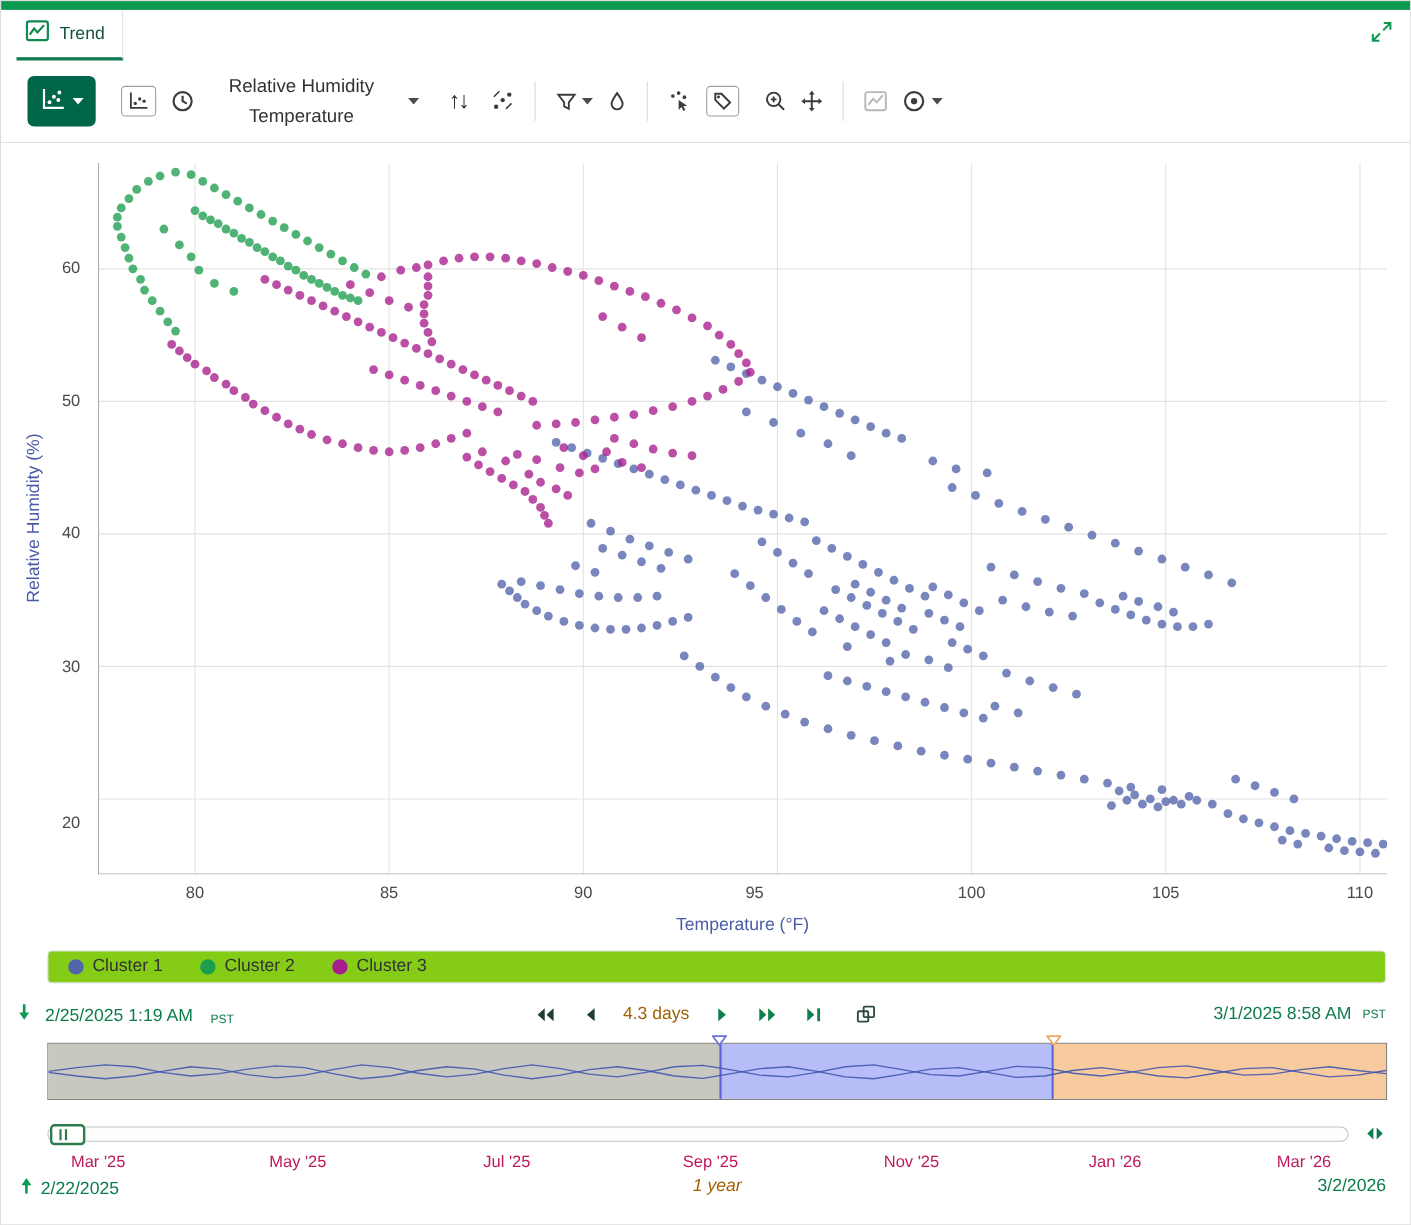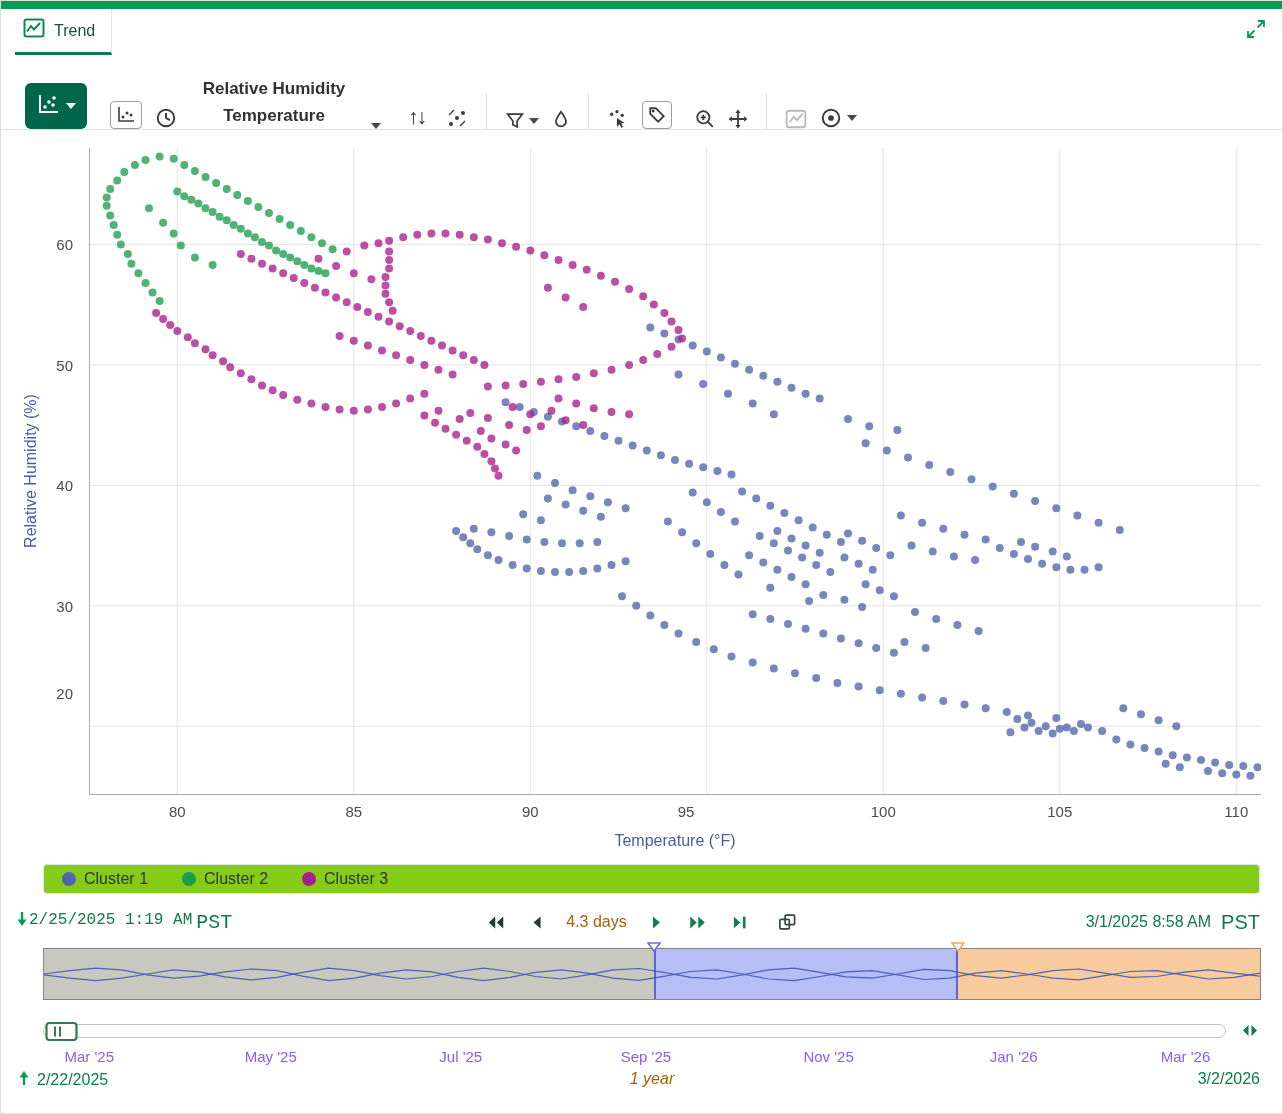--- a/index.html
+++ b/index.html
@@ -7,21 +7,21 @@
   .app { position:relative; width:1283px; height:1114px; background:#fff; border:1px solid #ddd; overflow:hidden; }
 
   .top-strip { height:8px; background:#0a9a52; }
 
   .header { position:relative; height:46px; display:flex; align-items:stretch; }
   .tab { display:flex; align-items:center; gap:9px; margin-left:14px; padding:0 16px 0 8px;
          border-bottom:3px solid #0e7a4f; border-right:1px solid #e4e4e4; cursor:pointer; }
   .tab-label { font-size:16px; color:#14523e; }
   .expand-btn { position:absolute; right:16px; top:10px; cursor:pointer; color:#0a9a52; }
 
-  .toolbar { display:flex; align-items:flex-end; height:75px; padding:0 24px; border-bottom:1px solid #e2e2e2; gap:13px;font-weight:bold; }
+  .toolbar { display:flex; align-items:center; height:75px; padding:0 24px; border-bottom:1px solid #e2e2e2; gap:13px; }
   .tool { display:flex; align-items:center; justify-content:center; color:#3c3c3c; cursor:pointer; }
   .primary-tool { width:62px; height:46px; background:#00664a; border-radius:6px; gap:6px; }
   .boxed { border:1px solid #98a0a6; border-radius:4px; padding:4px 5px; }
   .divider { width:1px; height:36px; background:#dcdcdc; margin:0 5px; }
   .sig-block { display:flex; flex-direction:column; align-items:center; min-width:160px; line-height:1.6;
                font-size:17px; color:#323232; margin:0 4px; }
   .chev { width:0; height:0; border-left:5px solid transparent; border-right:5px solid transparent; border-top:6px solid #4a4a4a; }
   .chev.white { border-top-color:#fff; }
   .sort-glyph { font-size:21px; color:#2b2b2b; letter-spacing:-2px; }
   .disabled-tool { color:#b8b8b8; cursor:default; }
@@ -35,40 +35,40 @@
   #x-ticks { position:absolute; left:88px; top:673px; width:1172px; height:20px; }
   #x-ticks span { position:absolute; transform:translateX(-50%); font-size:15px; color:#4b4b4b; }
   .xlab { position:absolute; left:88px; top:702px; width:1172px; text-align:center; font-size:16px; color:#4a5ba6; }
 
   .legend { display:flex; align-items:center; gap:34px; margin:6px 22px 0 42px; height:30px;
             background:#84cc16; border:1px solid #dde1e6; border-radius:4px; padding:0 18px; }
   .legend-item { display:flex; align-items:center; gap:8px; font-size:16px; color:#333; cursor:pointer; }
   .dot { width:14px; height:14px; border-radius:50%; background:#999; }
 
   .timenav { position:relative; height:32px; margin-top:12px; display:flex; align-items:center; }
-  .tn-left { display:flex; align-items:flex-start; gap:0; margin-left:14px;font-family:Liberation Mono, monospace; }
+  .tn-left { display:flex; align-items:flex-end; gap:12px; margin-left:14px; }
   .tn-center { position:absolute; left:50%; transform:translateX(-50%); display:flex; align-items:center; gap:24px; }
   .tn-right { position:absolute; right:22px; display:flex; align-items:center; gap:6px; }
   .green-date { font-size:16px; color:#0d7c4b; }
-  .tz { font-size:20px; color:#0d7c4b; margin-left:4px; }
+  .tz { font-size:11px; color:#0d7c4b; margin-left:4px; }
   .duration { font-size:16px; color:#a16207; }
   .nav-ic { cursor:pointer; display:flex; align-items:center; }
 
   .strip { position:relative; margin:10px 0 0 42px; width:1218px; height:52px; border:1px solid #848484; }
   .strip .region { position:absolute; top:0; bottom:0; }
   #strip-svg { position:absolute; left:0; top:0; }
   .marker { position:absolute; top:-11px; transform:translateX(-50%); }
 
   .slider-row { position:relative; margin:20px 0 0 42px; width:1218px; height:22px; }
   .track { position:absolute; left:0; top:4px; width:1183px; height:14px; border:1px solid #c2c2c2; border-radius:8px; background:#fefefe; }
   .handle { position:absolute; left:2px; top:1px; cursor:grab; }
   .expand-range { position:absolute; right:0; top:2px; cursor:pointer; color:#0d7d4d; }
 
   .slider-ticks { position:relative; margin-left:42px; width:1218px; height:20px; margin-top:6px; }
-  .slider-ticks span { position:absolute; transform:translateX(-50%); font-size:15px; color:#8b5cf6; white-space:nowrap; }
+  .slider-ticks span { position:absolute; transform:translateX(-50%); font-size:15px; color:#be185d; white-space:nowrap; }
 
   .bottom-row { position:relative; height:24px; margin-top:2px; }
   .br-left { position:absolute; left:16px; display:flex; align-items:center; gap:6px; }
   .br-center { position:absolute; left:42px; width:1218px; text-align:center;font-style:italic; }
   .br-right { position:absolute; right:22px; }
 
   .grid-line { stroke:#e3e3e3; stroke-width:1; }
   .axis-line { stroke:#aaaaaa; stroke-width:1; }
 </style>
 </head>
@@ -646,21 +646,21 @@
         <circle cx="264.8" cy="125.3" r="4" fill="#a81d8c" fill-opacity="0.78"></circle>
         <circle cx="282.4" cy="131.3" r="4" fill="#a81d8c" fill-opacity="0.78"></circle>
         <circle cx="257.7" cy="103.6" r="4" fill="#a81d8c" fill-opacity="0.78"></circle>
         <circle cx="275.3" cy="97.6" r="4" fill="#a81d8c" fill-opacity="0.78"></circle>
         <circle cx="289.5" cy="95.2" r="4" fill="#a81d8c" fill-opacity="0.78"></circle>
         <circle cx="458.9" cy="139.8" r="4" fill="#a81d8c" fill-opacity="0.78"></circle>
         <circle cx="476.6" cy="149.4" r="4" fill="#a81d8c" fill-opacity="0.78"></circle>
         <circle cx="494.2" cy="159.0" r="4" fill="#a81d8c" fill-opacity="0.78"></circle>
       </svg>
     <div id="y-ticks">
-        <span style="top: 545px;">20</span>
+        <span style="top: 600px;">20</span>
         <span style="top: 457.84px;">30</span>
         <span style="top: 337.356px;">40</span>
         <span style="top: 216.872px;">50</span>
         <span style="top: 96.3873px;">60</span>
       </div>
     <div id="x-ticks">
         <span style="left: 88.253px;">80</span>
         <span style="left: 264.759px;">85</span>
         <span style="left: 441.265px;">90</span>
         <span style="left: 597px;">95</span>

